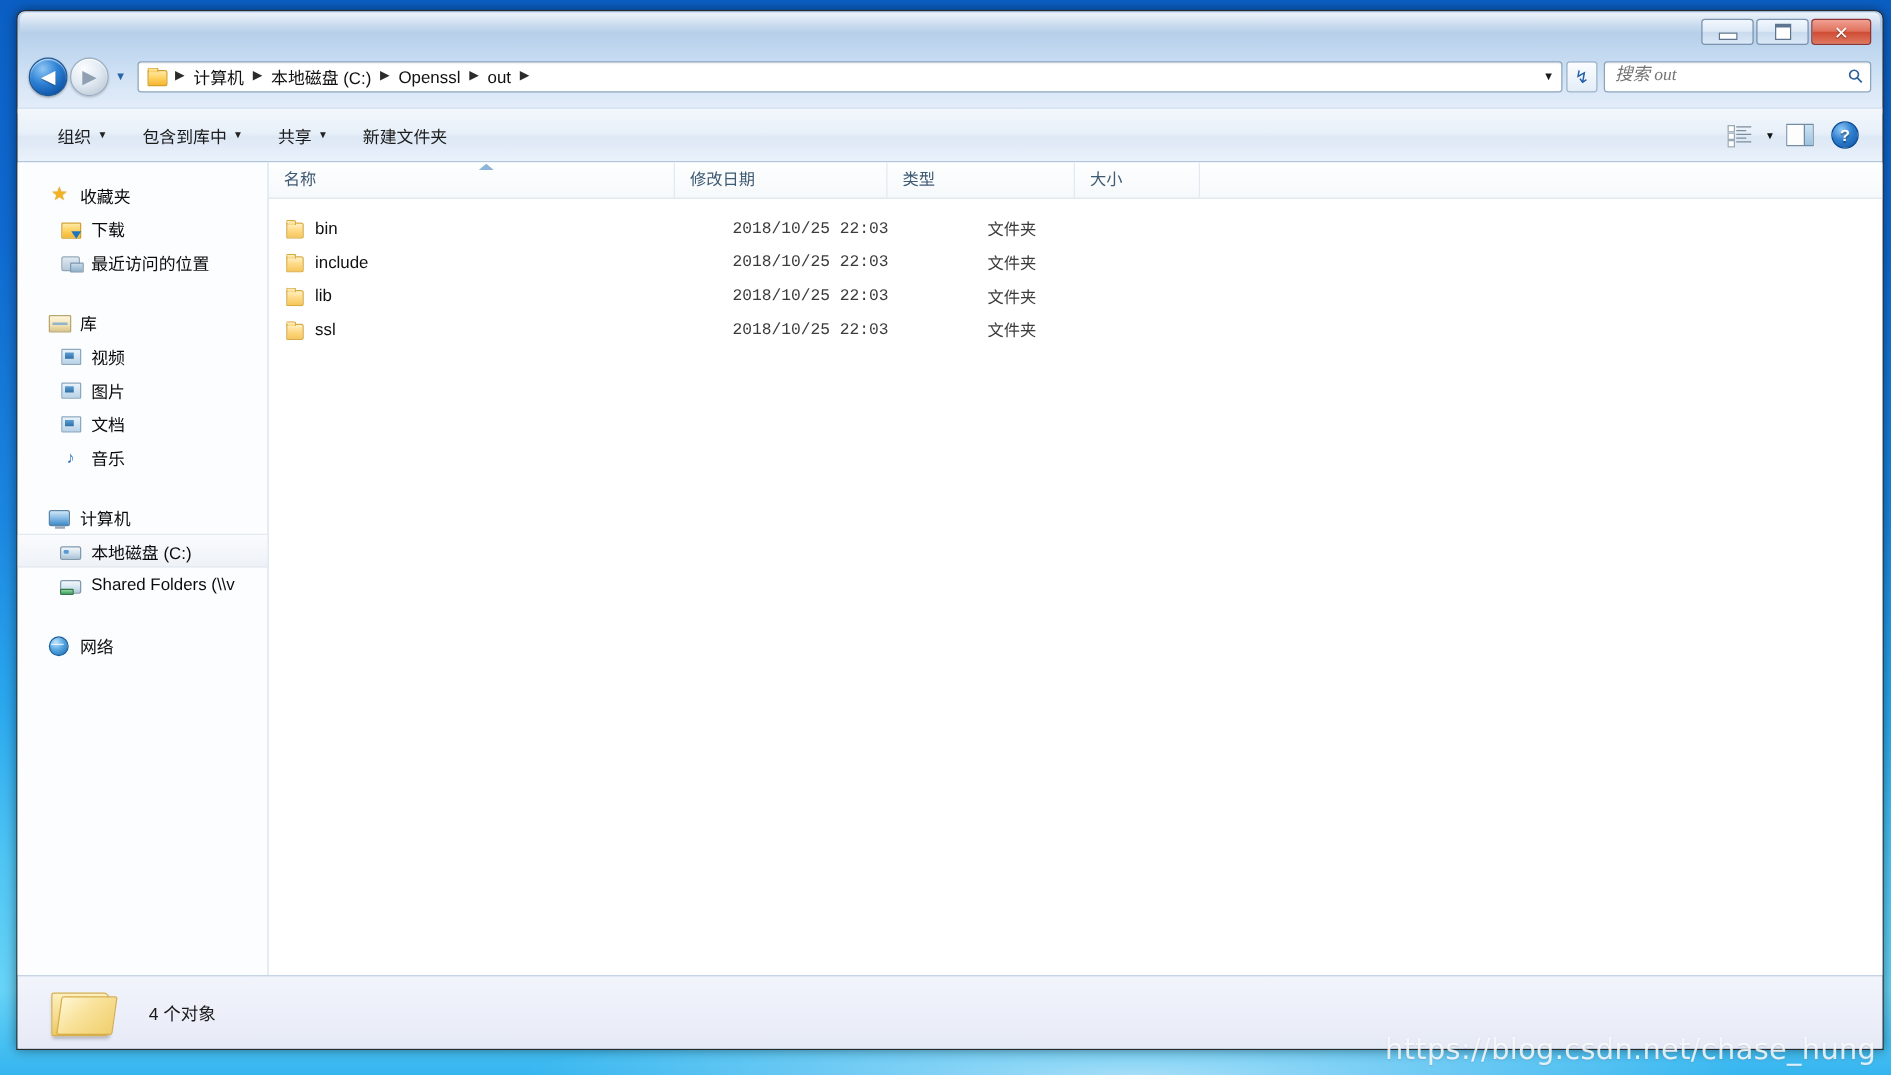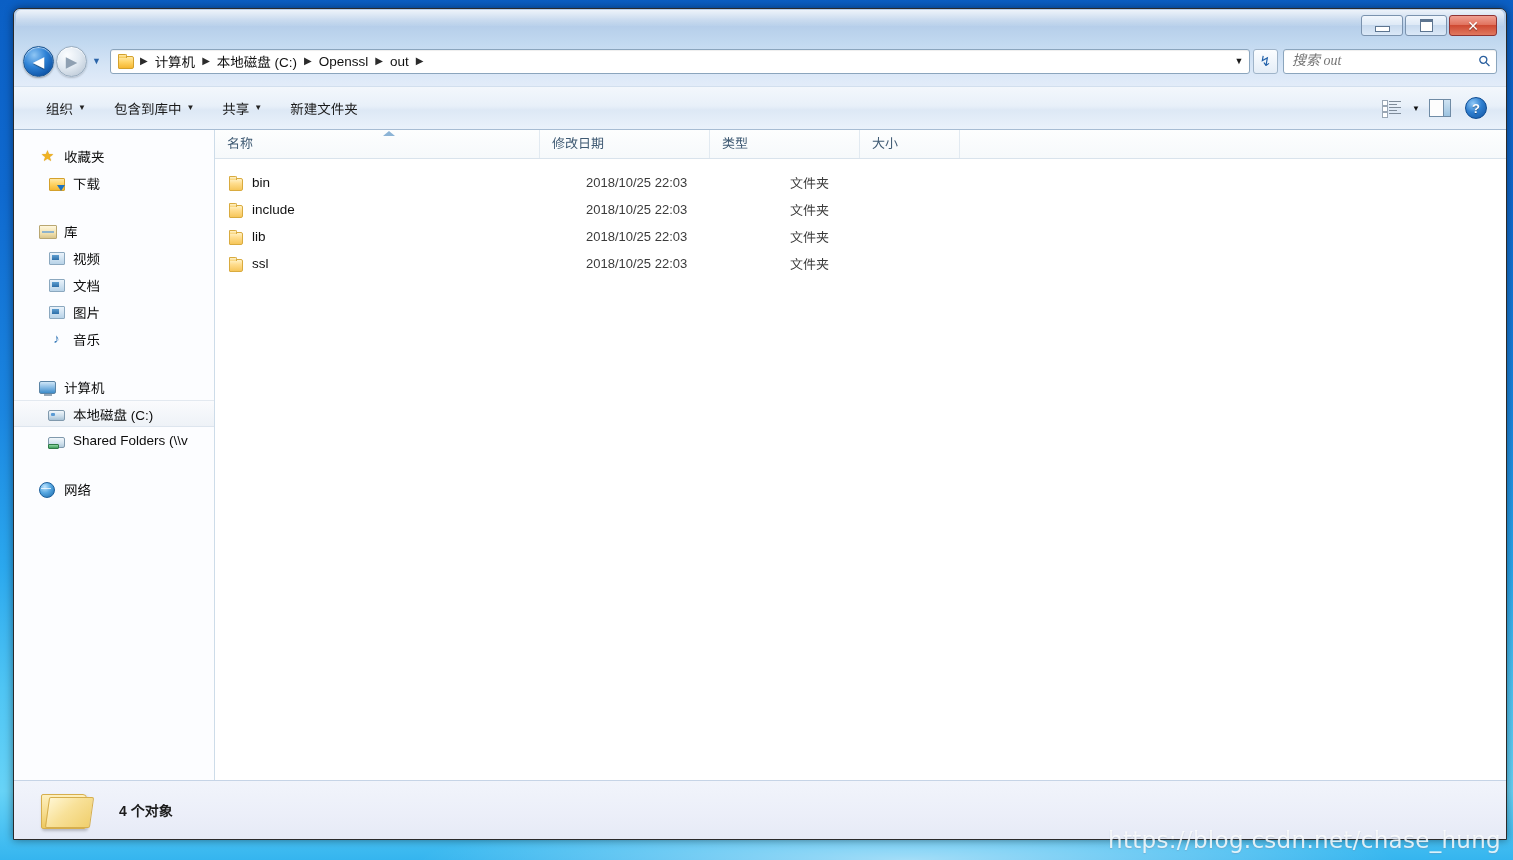--- a/index.html
+++ b/index.html
@@ -583,21 +583,21 @@
     box-sizing: border-box;
     font-size: 13.5px;
     color: #111;
     padding-left: 12px;
     display: flex;
     align-items: center;
     white-space: nowrap;
     overflow: hidden;
   }
   .cell.c-name { width: 325px; gap: 8px; }
-  .cell.c-date { width: 170px; color: #3b3b3b; font-size: 13px; }
+  .cell.c-date { width: 170px; color: #3b3b3b; font-size: 13px; font-family: Liberation Mono, monospace; }
   .cell.c-type { width: 150px; color: #3b3b3b; font-size: 13px; }
   .cell.c-size { width: 100px; }
   .row-folder-ico {
     width: 17px; height: 16px;
     position: relative;
     flex: 0 0 17px;
   }
   .row-folder-ico .f {
     position: absolute; left: 2px; top: 3px;
     width: 12px; height: 11px;
@@ -619,21 +619,20 @@
   #statusbar {
     position: absolute;
     left: 0; top: 771px;
     width: 100%;
     height: 59px;
     box-sizing: border-box;
     background: linear-gradient(180deg, #f1f4fb 0%, #eceff9 55%, #e6eaf6 100%);
     border-top: 1px solid #c6d4e6;
     display: flex;
     align-items: center;
-    font-weight: bold;
   }
   #status-folder-ico {
     margin-left: 27px;
     width: 50px; height: 42px;
     position: relative;
   }
   #status-folder-ico .back {
     position: absolute; left: 0; top: 5px;
     width: 44px; height: 33px;
     background: linear-gradient(180deg, #fdf0bf 0%, #f6dc8d 55%, #edc85f 100%);
@@ -789,20 +788,26 @@
               <span class="ico-star">★</span>
             </span>
           <span>收藏夹</span>
         </div>
         <div class="nav-row child">
           <span class="nav-ico">
               <span class="ico-dl"></span>
             </span>
           <span>下载</span>
         </div>
+        <div class="nav-row child">
+          <span class="nav-ico">
+              <span class="ico-recent"></span>
+            </span>
+          <span>最近访问的位置</span>
+        </div>
       </div>
 
       <div class="nav-spacer"></div>
 
       <div class="nav-group">
         <div class="nav-row">
           <span class="nav-ico">
               <span class="ico-folder-lib"></span>
             </span>
           <span>库</span>
@@ -810,27 +815,27 @@
         <div class="nav-row child">
           <span class="nav-ico">
               <span class="ico-media"></span>
             </span>
           <span>视频</span>
         </div>
         <div class="nav-row child">
           <span class="nav-ico">
               <span class="ico-media"></span>
             </span>
+          <span>图片</span>
+        </div>
+        <div class="nav-row child">
+          <span class="nav-ico">
+              <span class="ico-media"></span>
+            </span>
           <span>文档</span>
-        </div>
-        <div class="nav-row child">
-          <span class="nav-ico">
-              <span class="ico-media"></span>
-            </span>
-          <span>图片</span>
         </div>
         <div class="nav-row child">
           <span class="nav-ico">
               <span class="ico-music">♪</span>
             </span>
           <span>音乐</span>
         </div>
       </div>
 
       <div class="nav-spacer"></div>

